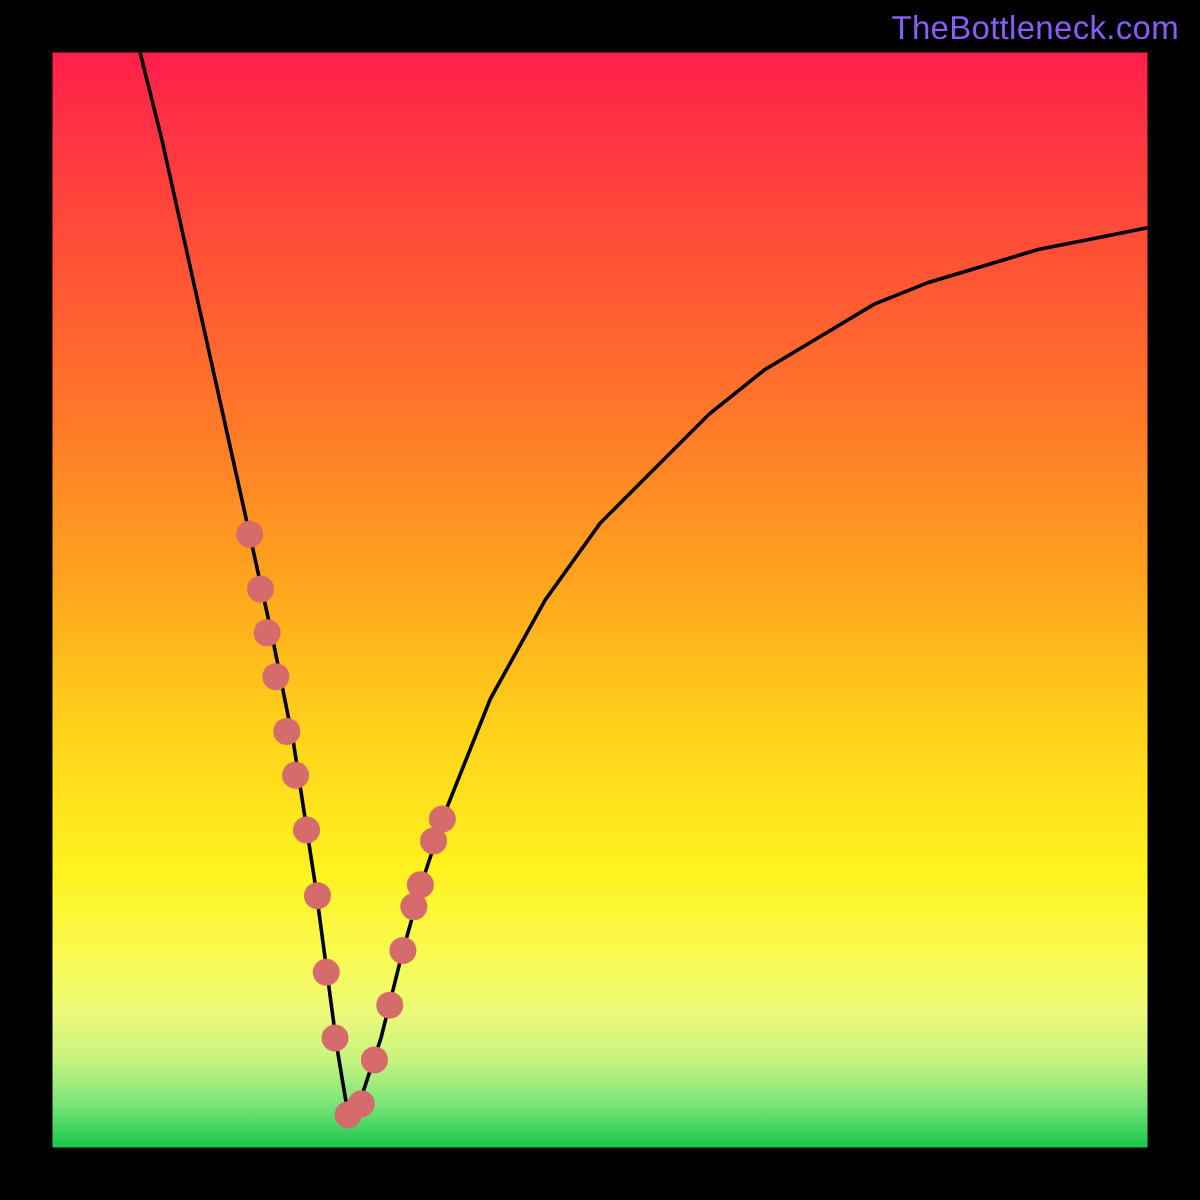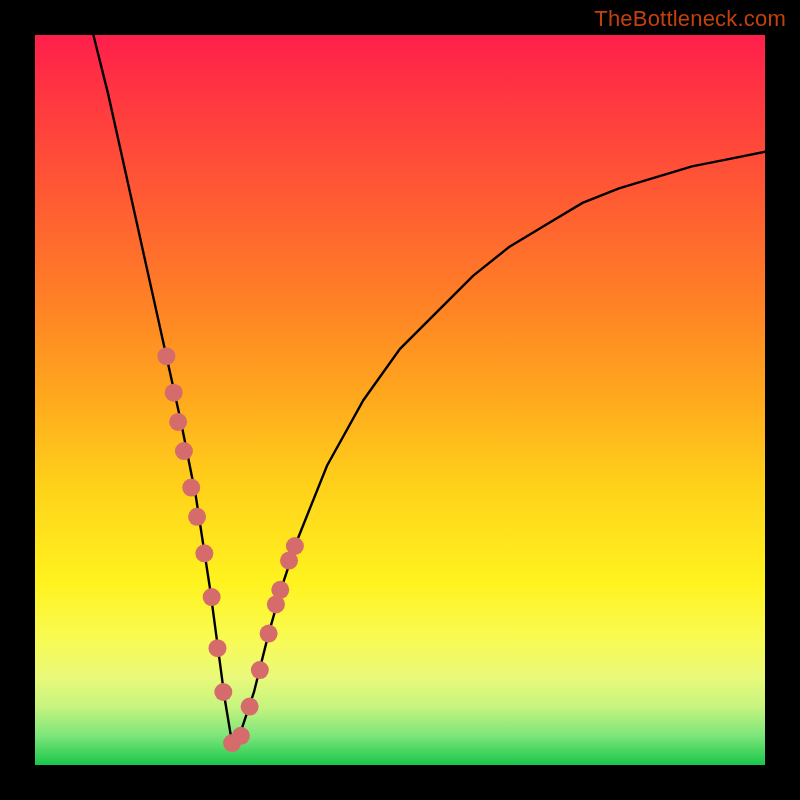--- a/index.html
+++ b/index.html
@@ -38,21 +38,21 @@
       #e9f97a 88%,
       #c6f47f 92%,
       #7de57a 96%,
       #19c64a 100%
     );
   }
   .watermark {
     position: absolute;
     top: 6px;
     right: 14px;
-    color: #c2410c;
+    color: #8b5cf6;
     font-size: 22px;
     font-weight: 500;
     letter-spacing: 0.2px;
     z-index: 10;
   }
   svg.curve {
     position: absolute;
     left: 0;
     top: 0;
     width: 730px;

